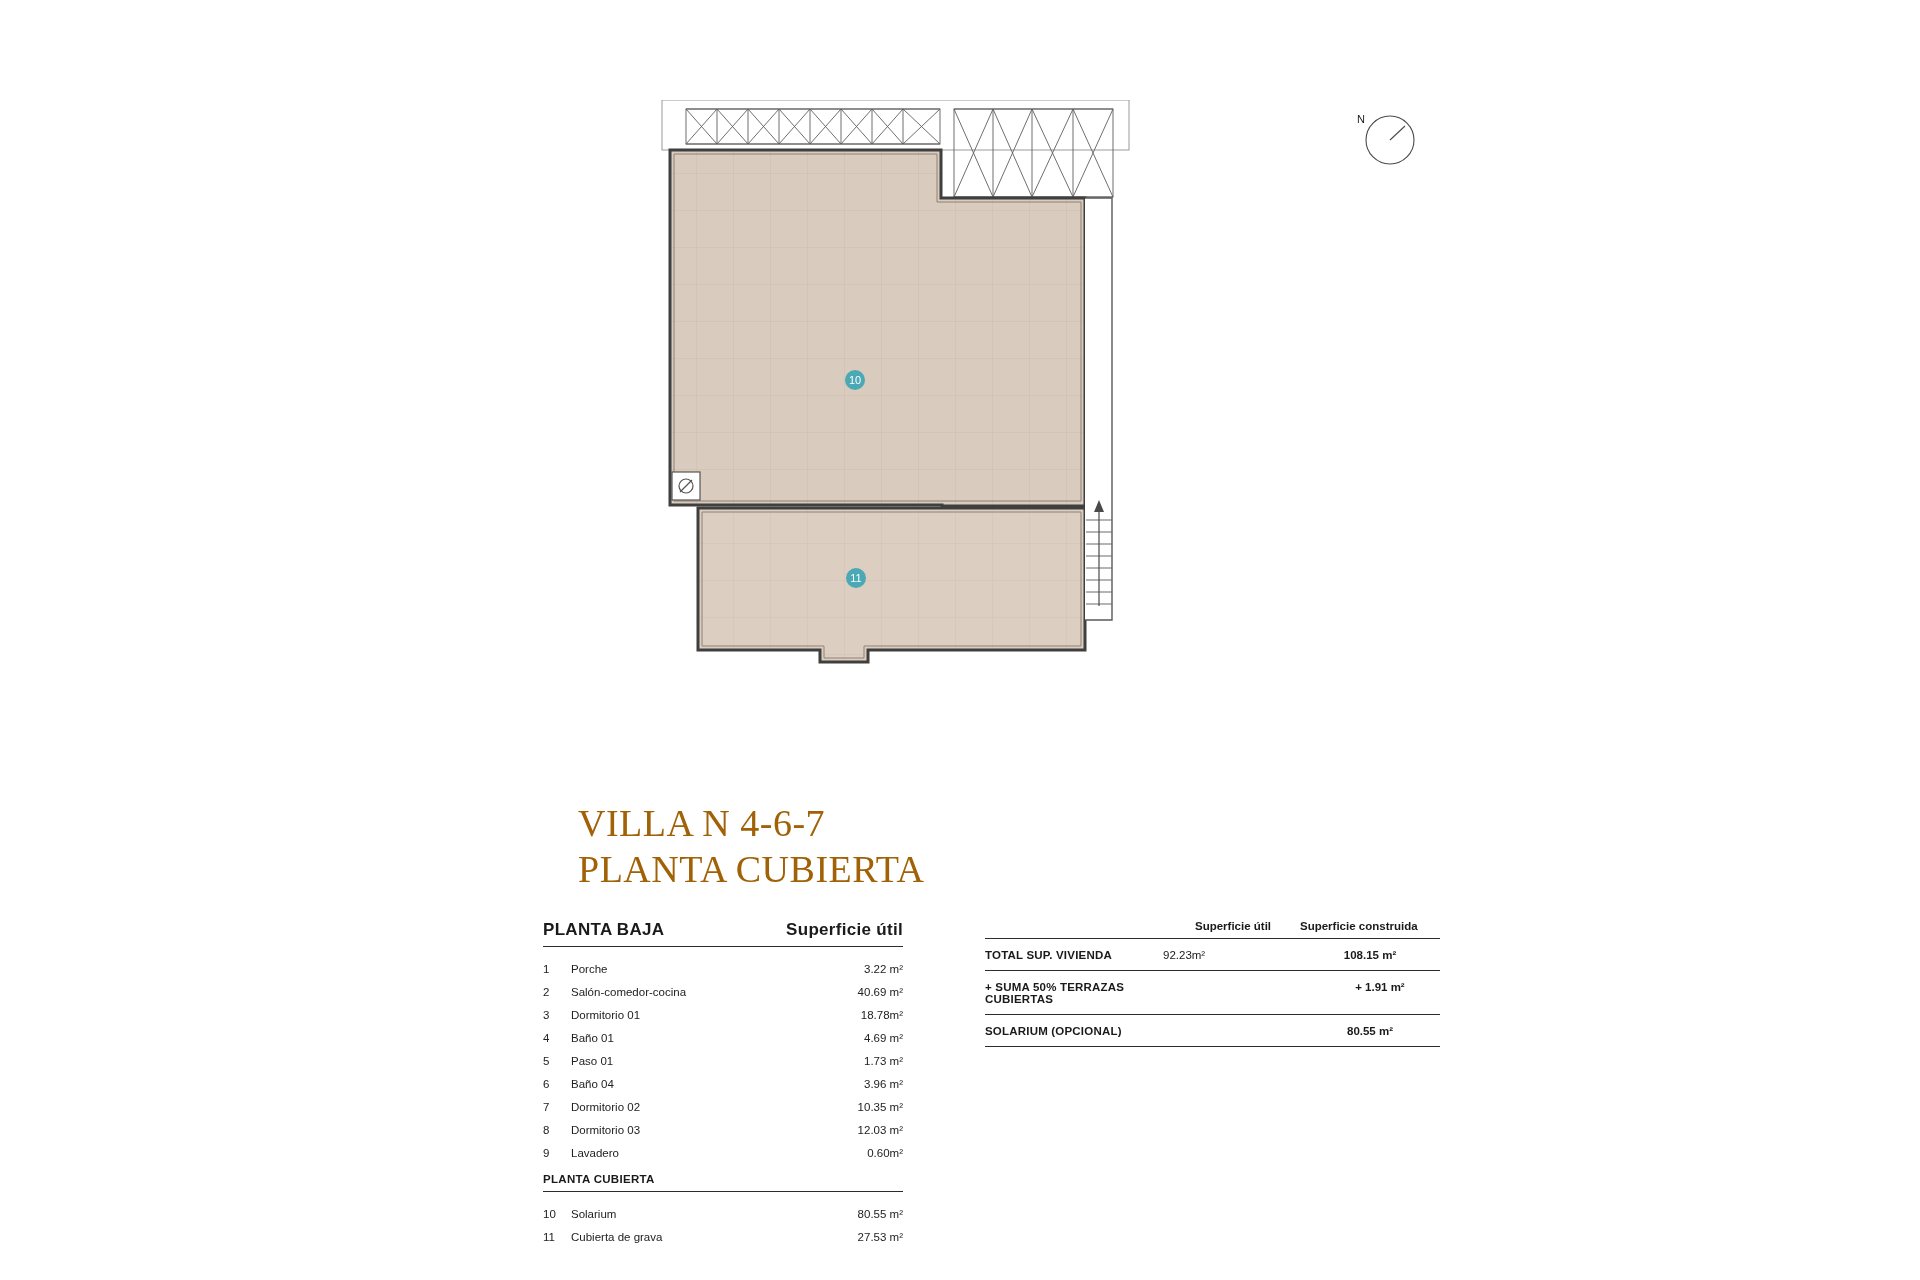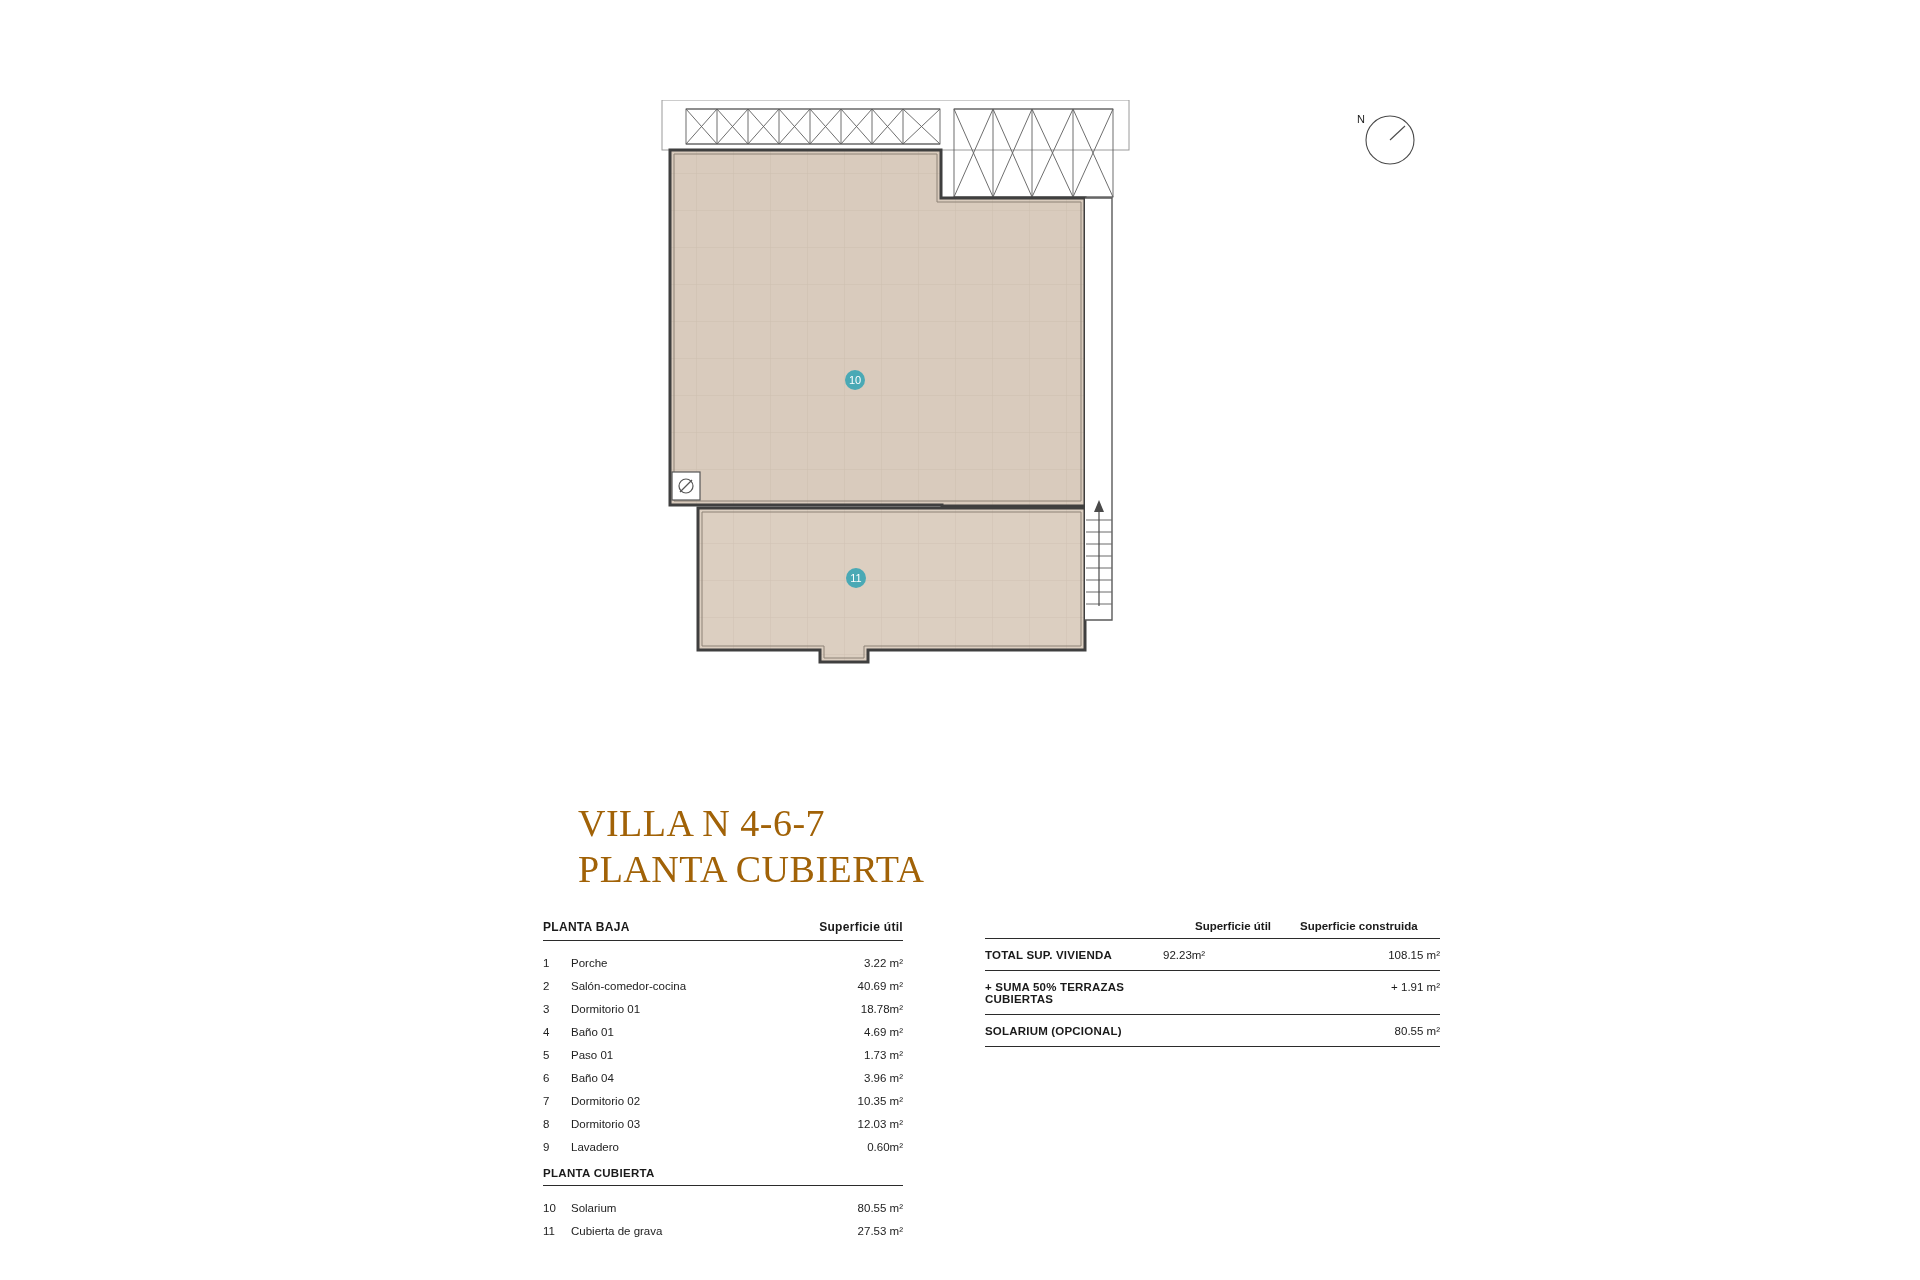--- a/index.html
+++ b/index.html
@@ -57,21 +57,21 @@
     left: 543px;
     top: 920px;
     width: 360px;
     font-size: 11.5px;
   }
   .legend-head {
     display: flex;
     justify-content: space-between;
     align-items: flex-end;
     font-weight: bold;
-    font-size: 12px;
+    font-size: 17px;
     letter-spacing: 0.3px;
     padding-bottom: 6px;
     border-bottom: 1px solid #2b2b2b;
   }
   .legend-head .col-right { font-weight: bold; }
   .legend-rows { padding-top: 10px; }
   .legend-row {
     display: flex;
     align-items: baseline;
     padding: 5.5px 0;
@@ -133,22 +133,22 @@
     letter-spacing: 0.2px;
     font-size: 11.5px;
   }
   .totals-row .v-util {
     width: 105px;
     text-align: left;
     font-weight: normal;
   }
   .totals-row .v-constr {
     width: 140px;
-    text-align: right;
-    font-weight: normal;
+    text-align: center;
+    font-weight: bold;
   }
 
   .room-tag-text {
     font-family: "Liberation Sans", sans-serif;
     font-size: 11px;
     fill: #ffffff;
   }
 </style>
 </head>
 <body>

